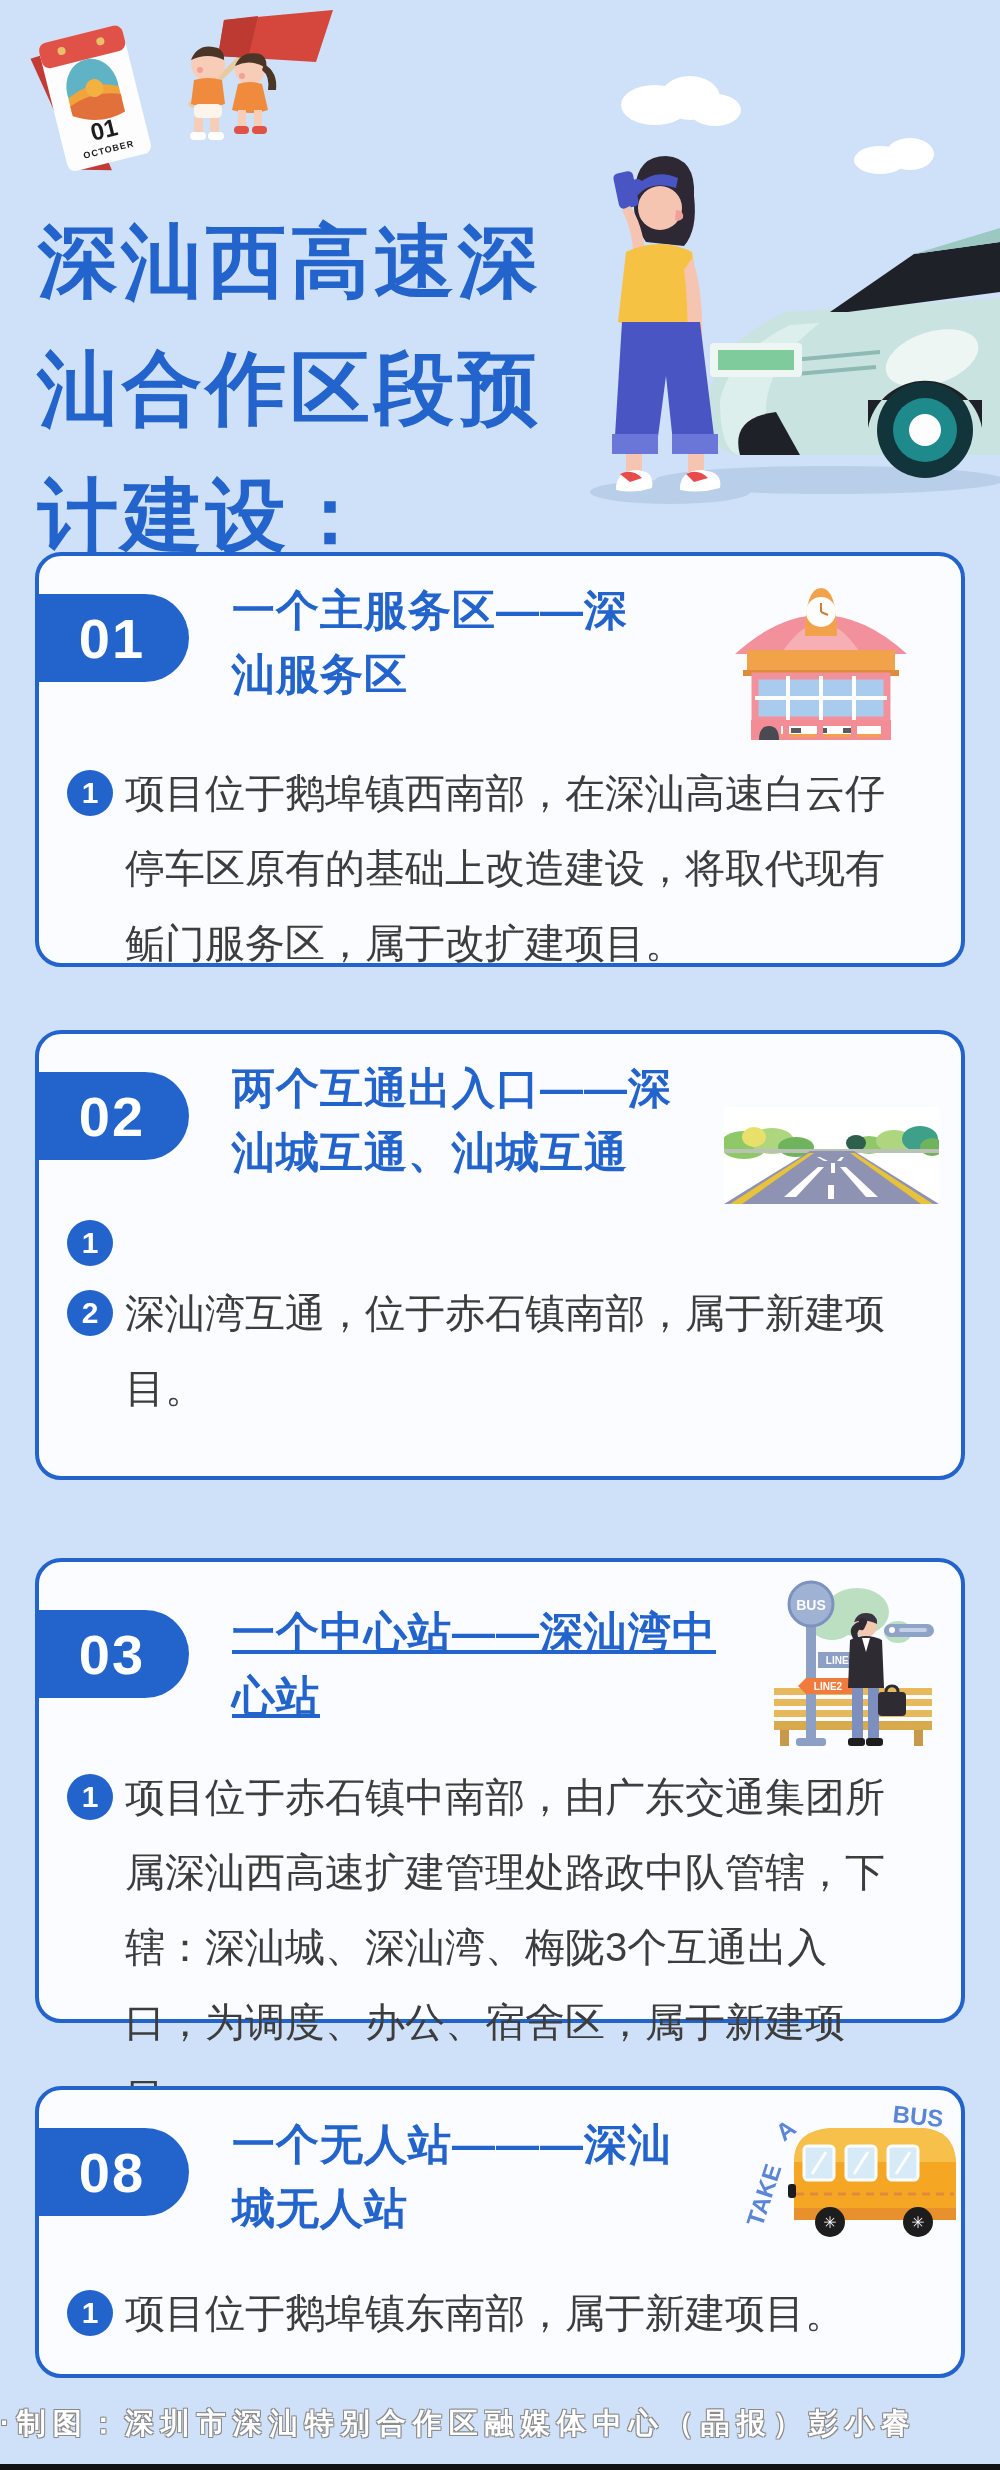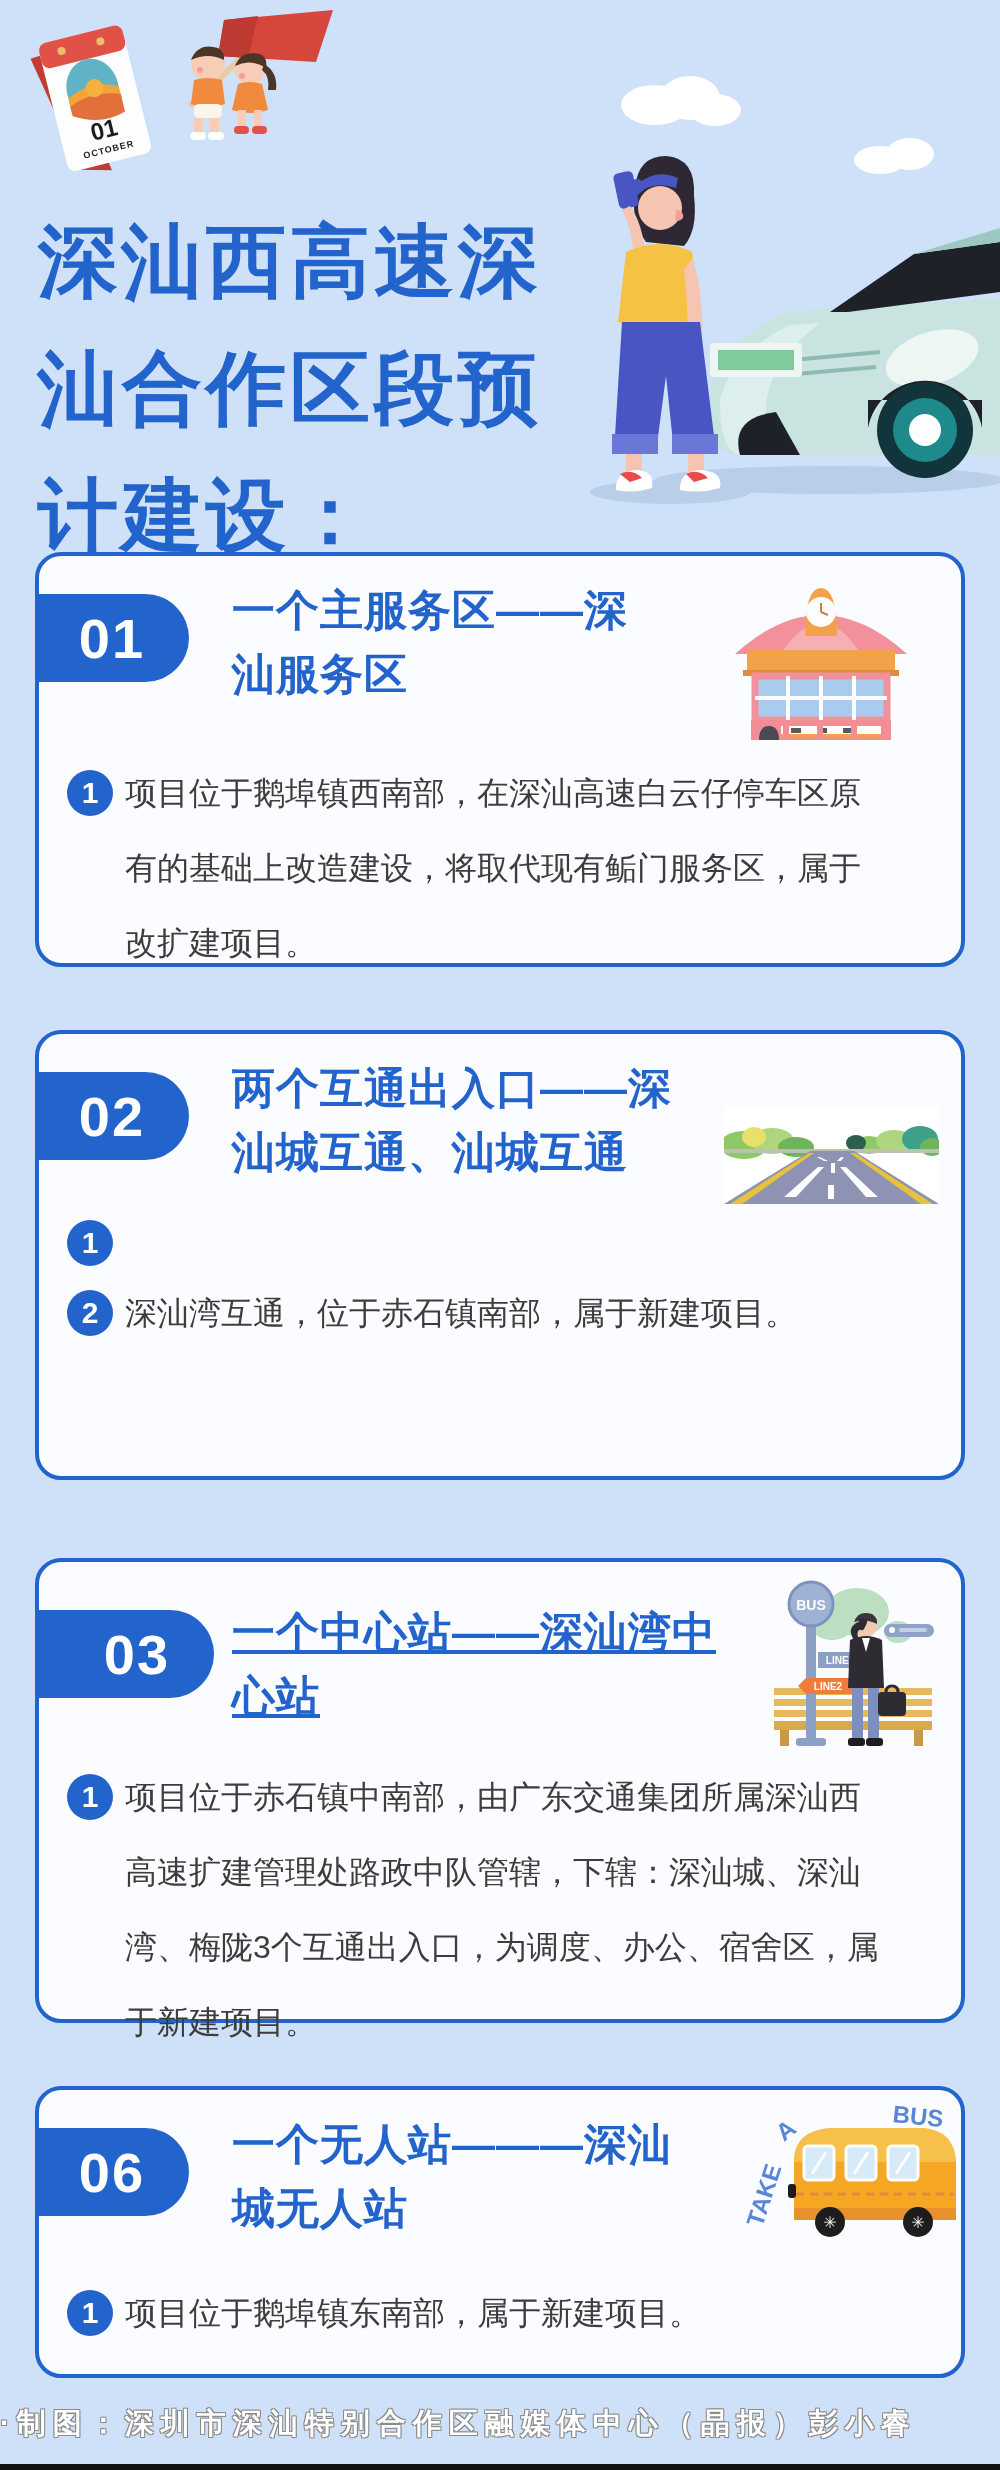--- a/index.html
+++ b/index.html
@@ -21,42 +21,42 @@
   .card{position:absolute;left:35px;width:930px;background:#FBFCFF;
     border:4px solid #2263CC;border-radius:26px;box-sizing:border-box;}
   .card1{top:552px;height:415px;}
   .card2{top:1030px;height:450px;}
   .card3{top:1558px;height:465px;}
   .card4{top:2086px;height:292px;}
 
   .badge{position:absolute;left:-4px;top:38px;width:154px;height:88px;background:#2263CC;
     border-radius:0 44px 44px 0;display:flex;align-items:center;justify-content:center;
     color:#FFFFFF;font-size:56px;font-weight:bold;letter-spacing:2px;}
-  .card3 .badge{top:48px;padding-left:25px;}
+  .card3 .badge{top:48px;}
 
   .card-heading{position:absolute;left:193px;top:22px;color:#2263CC;
     font-size:43px;font-weight:bold;line-height:64px;letter-spacing:1px;white-space:nowrap;}
   .card3 .card-heading{top:38px;text-decoration:underline;}
 
   .card-icon{position:absolute;}
   .station-pos{left:682px;top:6px;width:200px;height:178px;}
   .road-pos{left:685px;top:73px;width:215px;height:97px;}
   .busstop-pos{left:723px;top:14px;width:180px;height:172px;}
   .minibus-pos{left:703px;top:10px;width:225px;height:150px;}
 
   .bullets{position:absolute;left:28px;right:30px;}
   .card1 .bullets{top:200px;}
   .card2 .bullets{top:172px;}
   .card3 .bullets{top:198px;}
   .card4 .bullets{top:186px;}
   .bullet{display:flex;align-items:flex-start;margin-bottom:10px;}
   .bullet-num{flex:0 0 46px;width:46px;height:46px;margin-top:14px;border-radius:50%;
     background:#2263CC;color:#fff;font-size:30px;font-weight:bold;
     display:flex;align-items:center;justify-content:center;}
-  .bullet-text{margin-left:12px;width:760px;font-size:32px;line-height:75px;color:#3D3D3D;}
+  .bullet-text{margin-left:12px;width:760px;font-size:40px;line-height:75px;color:#3D3D3D;}
 
   
   .footer-credit{position:absolute;left:0;top:2404px;width:100%;
     color:#FFFFFF;font-size:29px;font-weight:bold;letter-spacing:7px;
     text-shadow:-1px -1px 0 #8a8a8a,1px -1px 0 #8a8a8a,-1px 1px 0 #8a8a8a,1px 1px 0 #8a8a8a;}
   .bottom-strip{position:absolute;left:0;bottom:0;width:100%;height:6px;background:#121212;}
 
   svg{display:block;}
 </style>
 </head>
@@ -297,21 +297,21 @@
     </div>
     <div class="bullets">
       <div class="bullet">
         <div class="bullet-num">1</div>
         <div class="bullet-text">项目位于赤石镇中南部，由广东交通集团所属深汕西高速扩建管理处路政中队管辖，下辖：深汕城、深汕湾、梅陇3个互通出入口，为调度、办公、宿舍区，属于新建项目。</div>
       </div>
     </div>
   </div>
 
   <div class="card card4">
-    <div class="badge">06</div>
+    <div class="badge">08</div>
     <div class="card-heading">
       <div>一个无人站———深汕</div>
       <div>城无人站</div>
     </div>
     <div class="card-icon minibus-pos">
       <svg width="225" height="150" viewBox="0 0 225 150">
         <text x="20" y="128" font-size="24" font-weight="bold" fill="#5B86D8" transform="rotate(-72 20 128)">TAKE</text>
         <text x="42" y="42" font-size="24" font-weight="bold" fill="#5B86D8" transform="rotate(-38 42 42)">A</text>
         <text x="150" y="22" font-size="24" font-weight="bold" fill="#5B86D8" transform="rotate(6 150 22)">BUS</text>
         <path d="M52 120 L52 62 Q52 30 90 28 L180 28 Q212 30 214 62 L214 120 Z" fill="#F5A623"></path>

